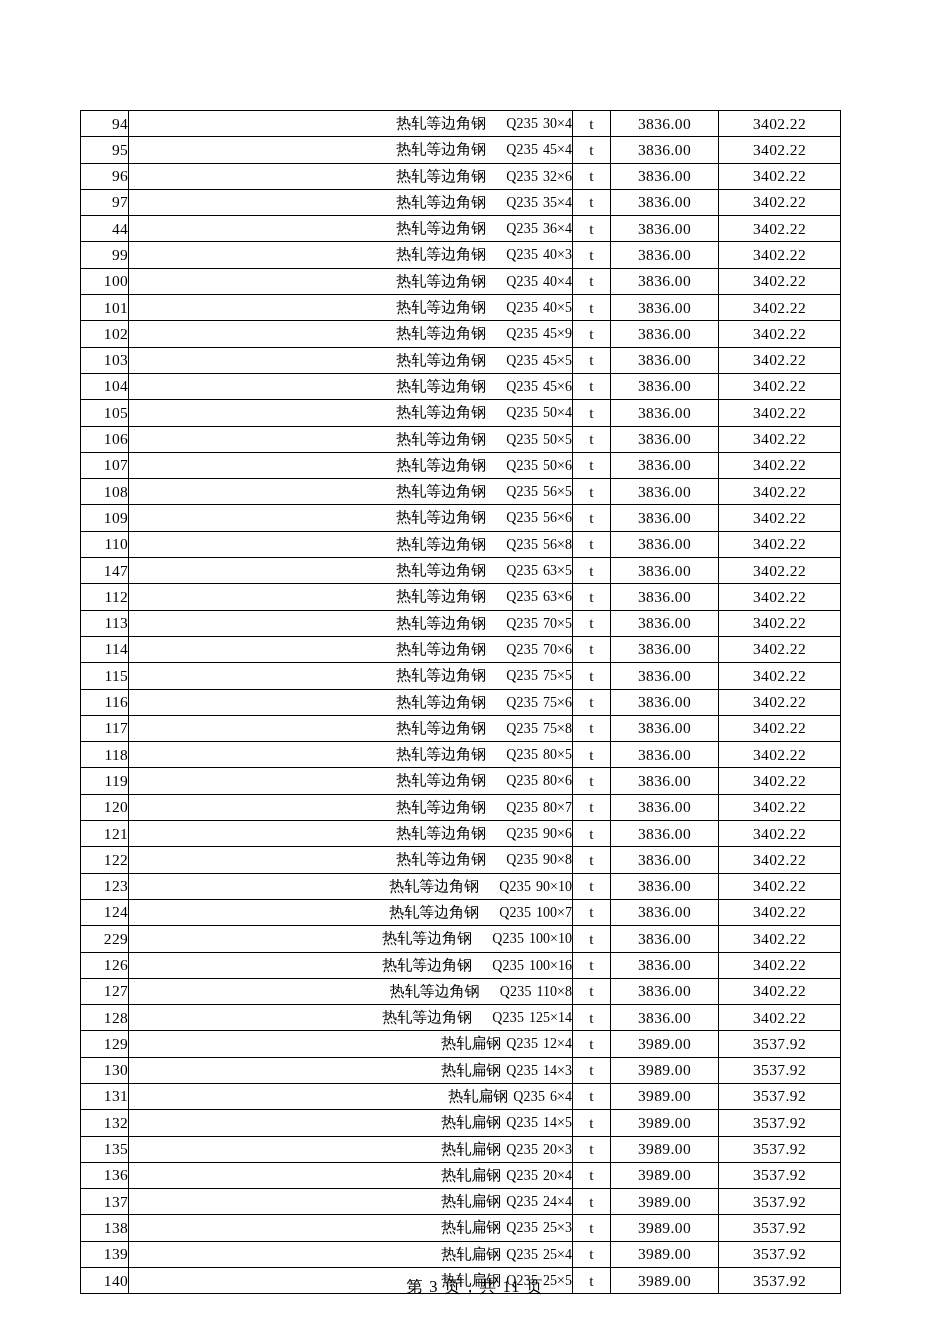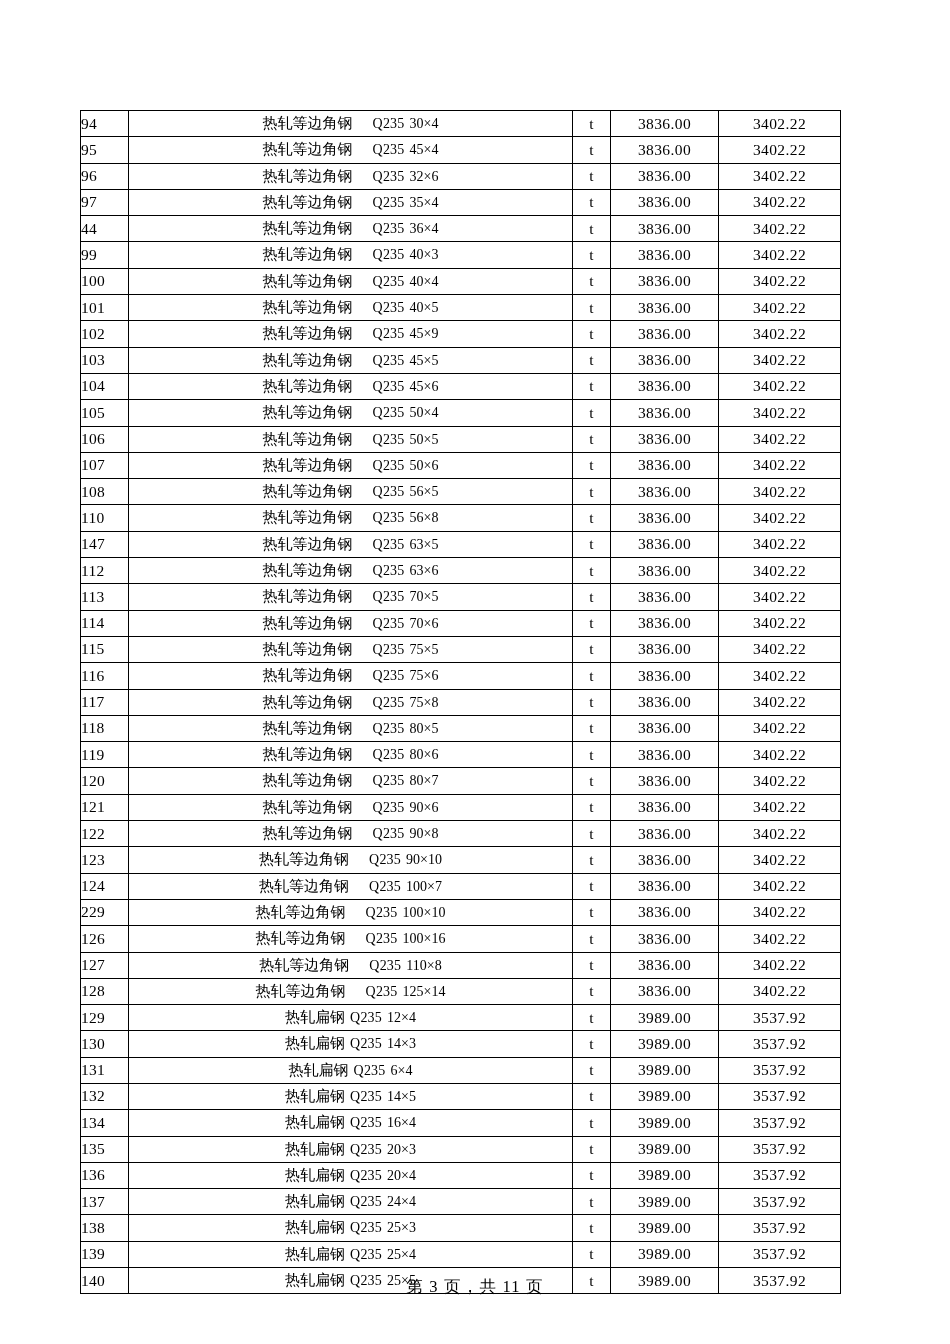--- a/index.html
+++ b/index.html
@@ -49,27 +49,27 @@
   }
 
   
   col.c-idx   { width: 48px; }
   col.c-name  { width: 444px; }
   col.c-unit  { width: 38px; }
   col.c-price { width: 108px; }
   col.c-net   { width: 122px; }
 
   td.idx {
-    text-align: left;
+    text-align: right;
     font-size: 17px;
     letter-spacing: 0.3px;
   }
 
   td.name {
-    text-align: center;
+    text-align: right;
     padding-left: 5px;
     font-family: "Liberation Serif", "DejaVu Serif", serif;
     font-size: 14.5px;
   }
 
   td.name .matname {
     font-size: 15px;
   }
   td.name .gap {
     display: inline-block;
@@ -223,20 +223,27 @@
             <td class="net">3402.22</td>
           </tr>
           <tr>
             <td class="idx">108</td>
             <td class="name"><span class="matname">热轧等边角钢</span><span class="gap">&nbsp;</span><span class="spec">Q235</span><span class="gap-small">&nbsp;</span><span class="dim">56×5</span></td>
             <td class="unit">t</td>
             <td class="price">3836.00</td>
             <td class="net">3402.22</td>
           </tr>
           <tr>
+            <td class="idx">109</td>
+            <td class="name"><span class="matname">热轧等边角钢</span><span class="gap">&nbsp;</span><span class="spec">Q235</span><span class="gap-small">&nbsp;</span><span class="dim">56×6</span></td>
+            <td class="unit">t</td>
+            <td class="price">3836.00</td>
+            <td class="net">3402.22</td>
+          </tr>
+          <tr>
             <td class="idx">110</td>
             <td class="name"><span class="matname">热轧等边角钢</span><span class="gap">&nbsp;</span><span class="spec">Q235</span><span class="gap-small">&nbsp;</span><span class="dim">56×8</span></td>
             <td class="unit">t</td>
             <td class="price">3836.00</td>
             <td class="net">3402.22</td>
           </tr>
           <tr>
             <td class="idx">147</td>
             <td class="name"><span class="matname">热轧等边角钢</span><span class="gap">&nbsp;</span><span class="spec">Q235</span><span class="gap-small">&nbsp;</span><span class="dim">63×5</span></td>
             <td class="unit">t</td>
@@ -379,27 +386,20 @@
           <tr>
             <td class="idx">131</td>
             <td class="name"><span class="matname">热轧扁钢</span><span class="gap-small">&nbsp;</span><span class="spec">Q235</span><span class="gap-small">&nbsp;</span><span class="dim">6×4</span></td>
             <td class="unit">t</td>
             <td class="price">3989.00</td>
             <td class="net">3537.92</td>
           </tr>
           <tr>
             <td class="idx">132</td>
             <td class="name"><span class="matname">热轧扁钢</span><span class="gap-small">&nbsp;</span><span class="spec">Q235</span><span class="gap-small">&nbsp;</span><span class="dim">14×5</span></td>
-            <td class="unit">t</td>
-            <td class="price">3989.00</td>
-            <td class="net">3537.92</td>
-          </tr>
-          <tr>
-            <td class="idx">134</td>
-            <td class="name"><span class="matname">热轧扁钢</span><span class="gap-small">&nbsp;</span><span class="spec">Q235</span><span class="gap-small">&nbsp;</span><span class="dim">16×4</span></td>
             <td class="unit">t</td>
             <td class="price">3989.00</td>
             <td class="net">3537.92</td>
           </tr>
           <tr>
             <td class="idx">135</td>
             <td class="name"><span class="matname">热轧扁钢</span><span class="gap-small">&nbsp;</span><span class="spec">Q235</span><span class="gap-small">&nbsp;</span><span class="dim">20×3</span></td>
             <td class="unit">t</td>
             <td class="price">3989.00</td>
             <td class="net">3537.92</td>

